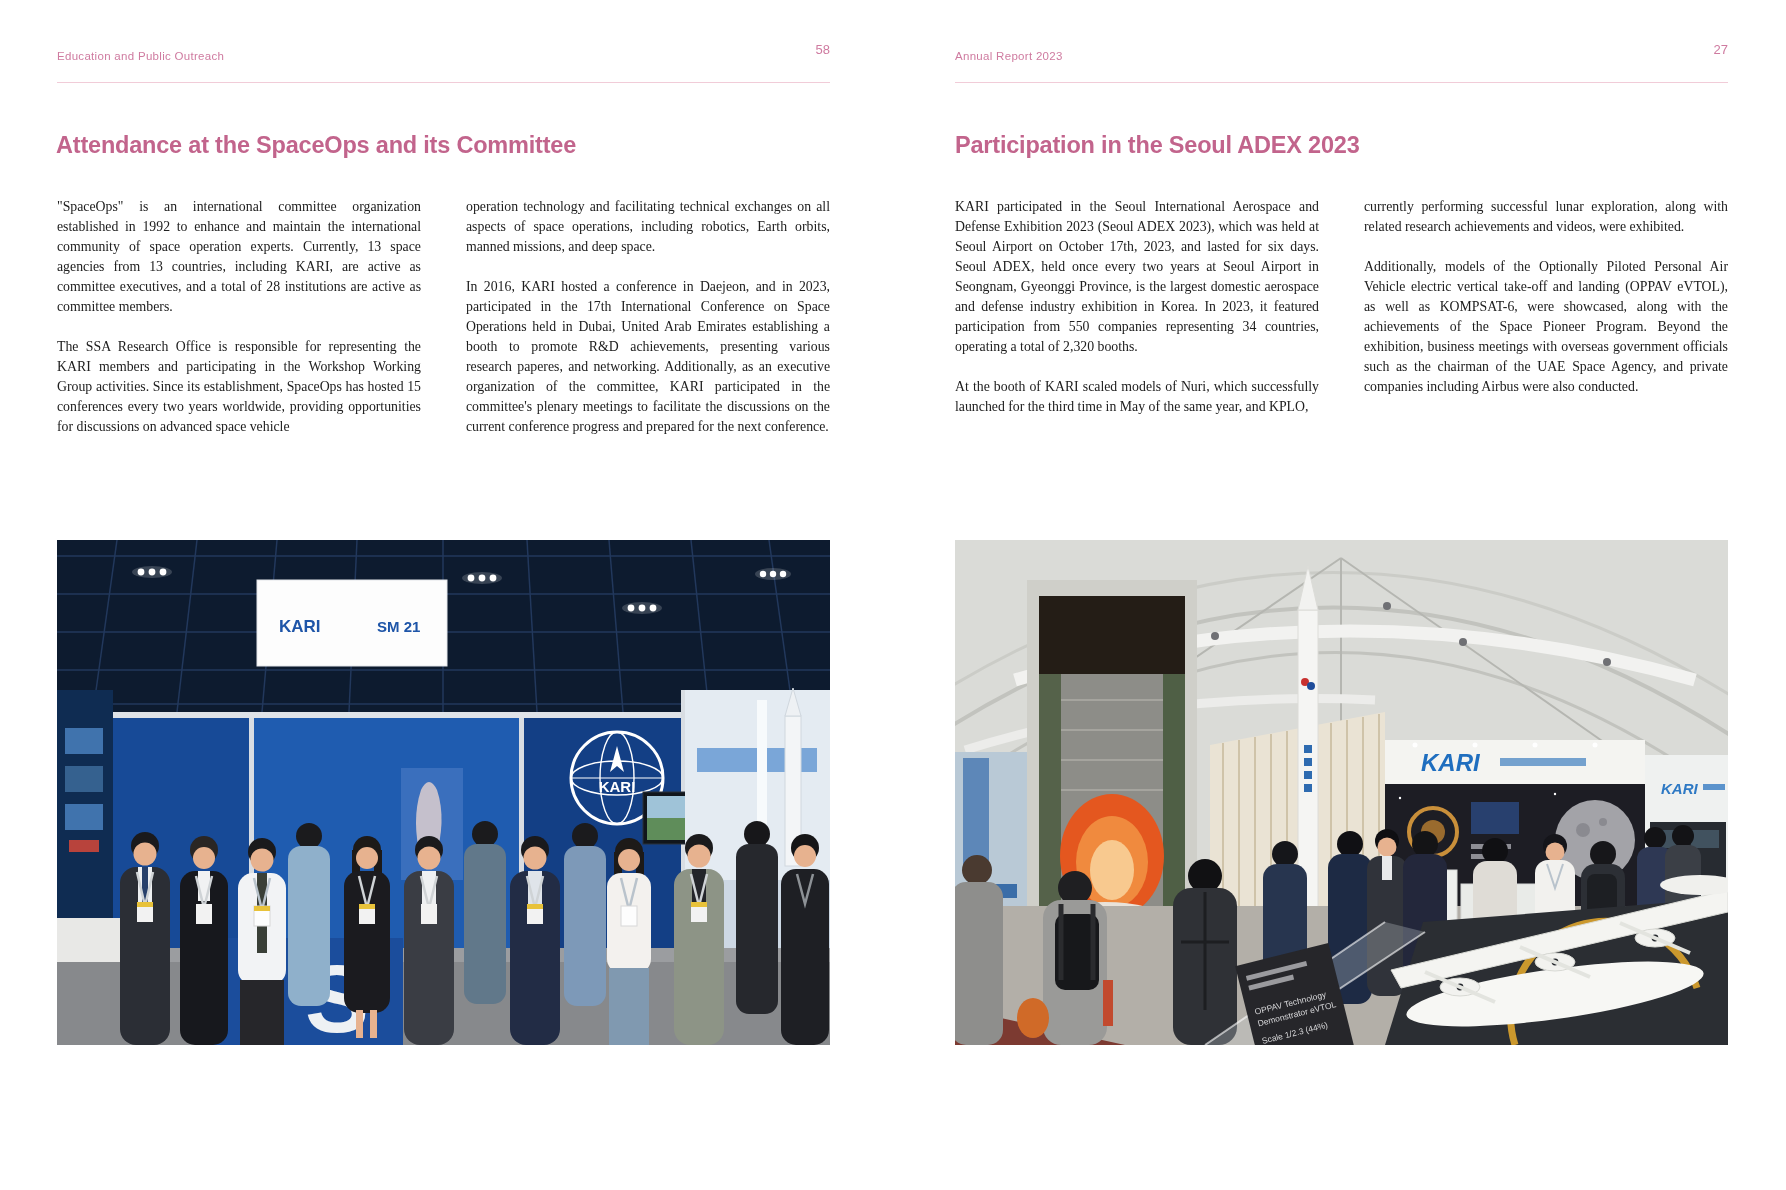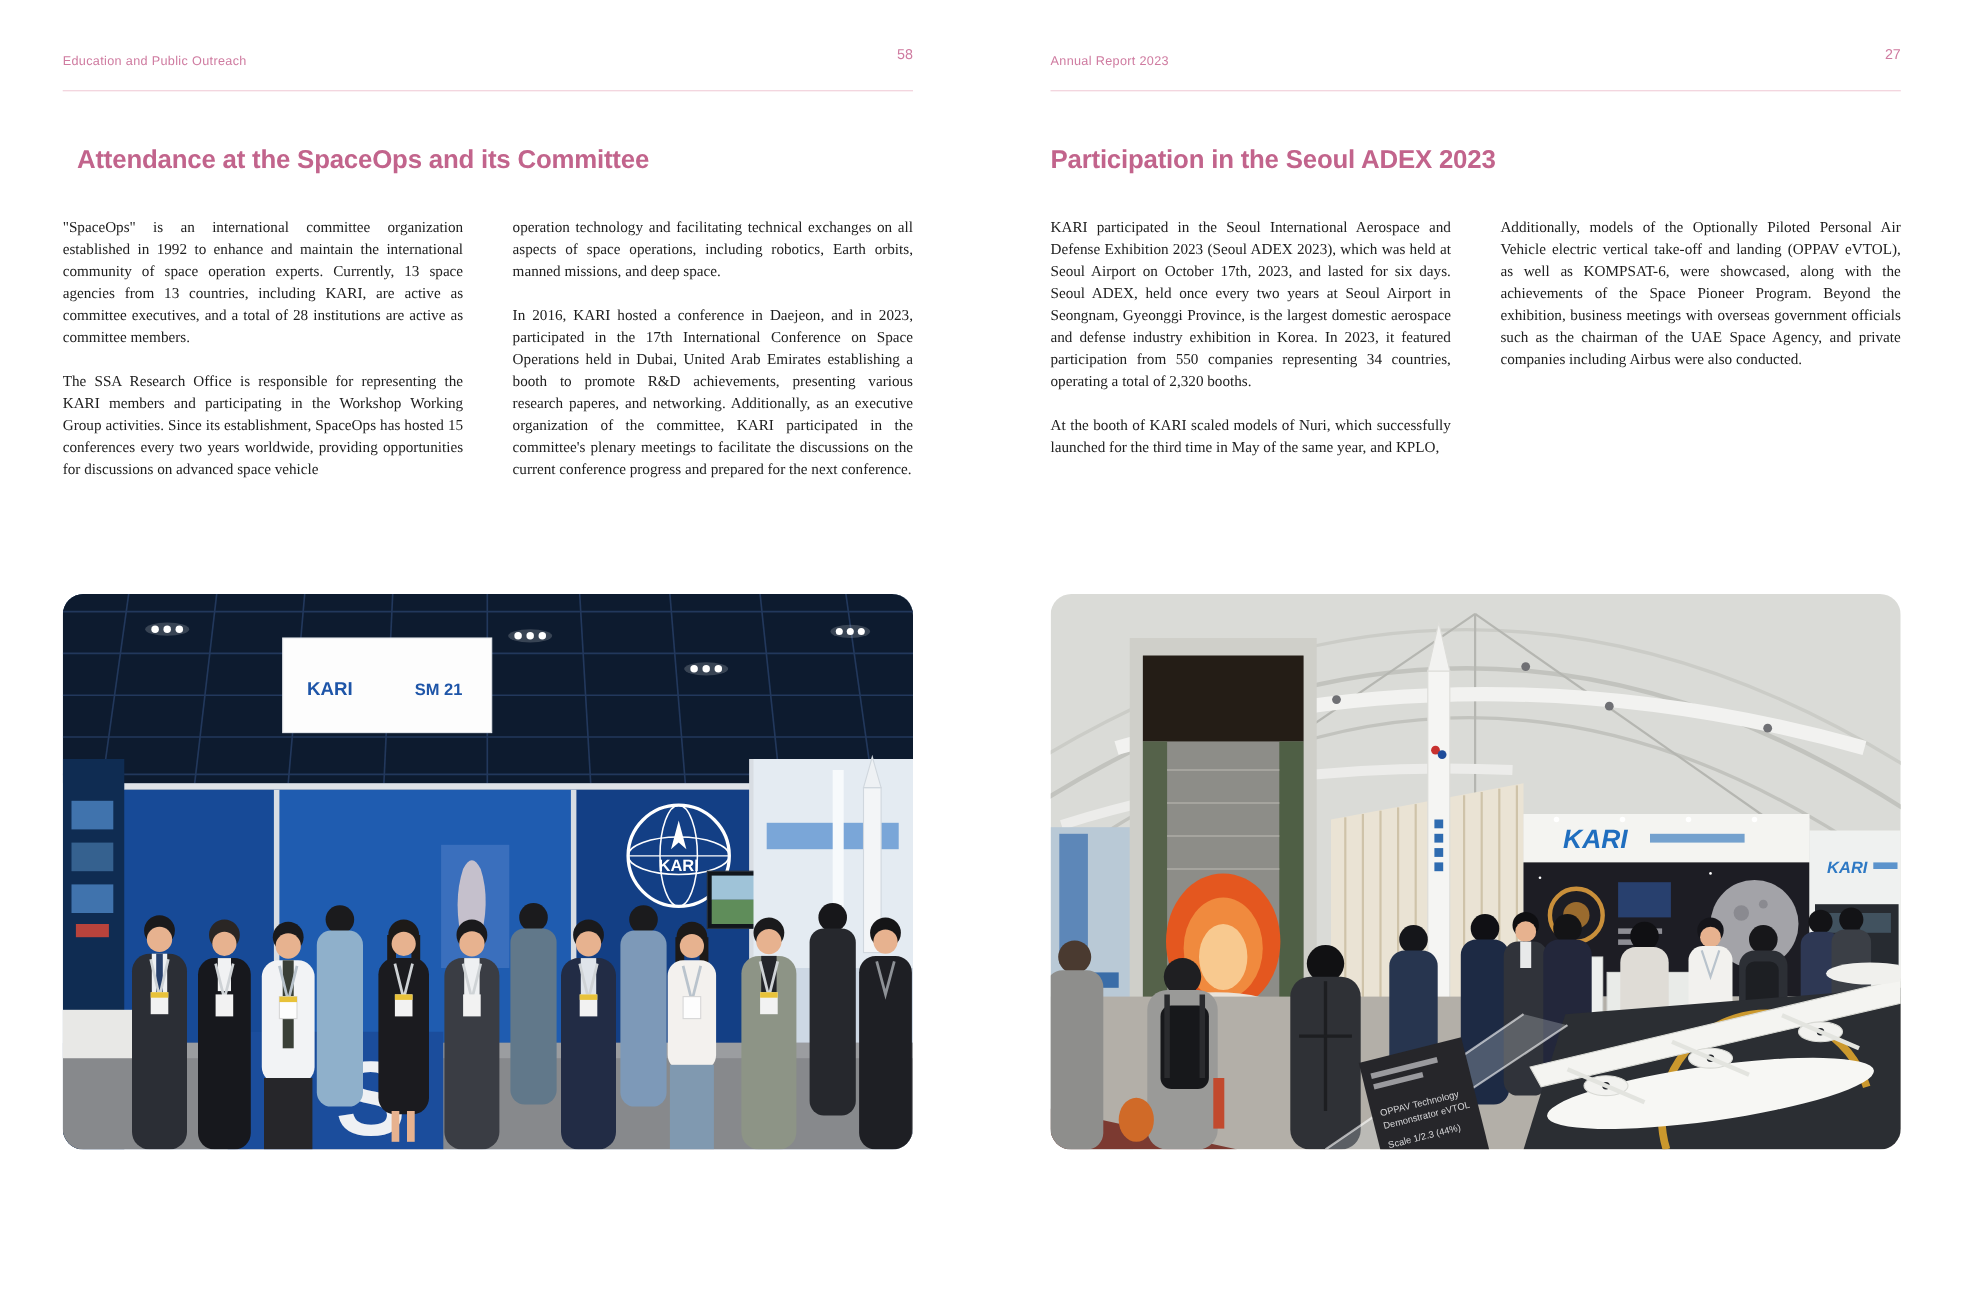--- a/index.html
+++ b/index.html
@@ -18,34 +18,34 @@
   .rule{position:absolute;top:82px;height:1px;background:#f1ccd8;width:773px;}
   .title{
     position:absolute;top:132px;font-family:"Liberation Sans",sans-serif;
     font-weight:700;font-size:23.5px;letter-spacing:-.2px;color:#c2648c;
   }
   .col{
     position:absolute;top:197px;width:364px;color:#202020;
     font-size:13.8px;line-height:20px;text-align:justify;
   }
   .col p{margin:0 0 20px 0;}
-  .photo{position:absolute;top:540px;width:773px;height:505px;overflow:hidden;border-radius:19px;}
+  .photo{position:absolute;top:540px;width:773px;height:505px;overflow:hidden;}
   .photo svg{display:block;}
   .c1L{left:57px;} .c2L{left:466px;}
   .c1R{left:955px;} .c2R{left:1364px;}
 </style>
 </head>
 <body>
 
 <div id="spread">
 
   <div class="hdr" style="left:57px;">Education and Public Outreach</div>
   <div class="pagenum" style="left:770px;">58</div>
   <div class="rule" style="left:57px;"></div>
-  <div class="title" style="left:70px;">Attendance at the SpaceOps and its Committee</div>
+  <div class="title" style="left:56px;">Attendance at the SpaceOps and its Committee</div>
 
   <div class="col c1L">
     <p>"SpaceOps" is an international committee organization established in 1992 to enhance and maintain the international community of space operation experts. Currently, 13 space agencies from 13 countries, including KARI, are active as committee executives, and a total of 28 institutions are active as committee members.</p>
     <p>The SSA Research Office is responsible for representing the KARI members and participating in the Workshop Working Group activities. Since its establishment, SpaceOps has hosted 15 conferences every two years worldwide, providing opportunities for discussions on advanced space vehicle</p>
   </div>
   <div class="col c2L">
     <p>operation technology and facilitating technical exchanges on all aspects of space operations, including robotics, Earth orbits, manned missions, and deep space.</p>
     <p>In 2016, KARI hosted a conference in Daejeon, and in 2023, participated in the 17th International Conference on Space Operations held in Dubai, United Arab Emirates establishing a booth to promote R&amp;D achievements, presenting various research paperes, and networking. Additionally, as an executive organization of the committee, KARI participated in the committee's plenary meetings to facilitate the discussions on the current conference progress and prepared for the next conference.</p>
   </div>
 
@@ -273,20 +273,21 @@
   <div class="hdr" style="left:955px;">Annual Report 2023</div>
   <div class="pagenum" style="left:1668px;">27</div>
   <div class="rule" style="left:955px;"></div>
   <div class="title" style="left:955px;">Participation in the Seoul ADEX 2023</div>
 
   <div class="col c1R">
     <p>KARI participated in the Seoul International Aerospace and Defense Exhibition 2023 (Seoul ADEX 2023), which was held at Seoul Airport on October 17th, 2023, and lasted for six days. Seoul ADEX, held once every two years at Seoul Airport in Seongnam, Gyeonggi Province, is the largest domestic aerospace and defense industry exhibition in Korea. In 2023, it featured participation from 550 companies representing 34 countries, operating a total of 2,320 booths.</p>
     <p>At the booth of KARI scaled models of Nuri, which successfully launched for the third time in May of the same year, and KPLO,</p>
   </div>
   <div class="col c2R">
+    <p>currently performing successful lunar exploration, along with related research achievements and videos, were exhibited.</p>
     <p>Additionally, models of the Optionally Piloted Personal Air Vehicle electric vertical take-off and landing (OPPAV eVTOL), as well as KOMPSAT-6, were showcased, along with the achievements of the Space Pioneer Program. Beyond the exhibition, business meetings with overseas government officials such as the chairman of the UAE Space Agency, and private companies including Airbus were also conducted.</p>
   </div>
 
   <figure class="photo" style="left:955px;margin:0;">
     <svg width="773" height="505" viewBox="0 0 773 505" xmlns="http://www.w3.org/2000/svg">
       <rect width="773" height="505" fill="#dadbd7"></rect>
 
       <g fill="none">
         <path d="M-10,190 Q386,-60 783,200" stroke="#c2c3be" stroke-width="4"></path>
         <path d="M-10,150 Q386,-90 783,160" stroke="#cbccc7" stroke-width="3"></path>

